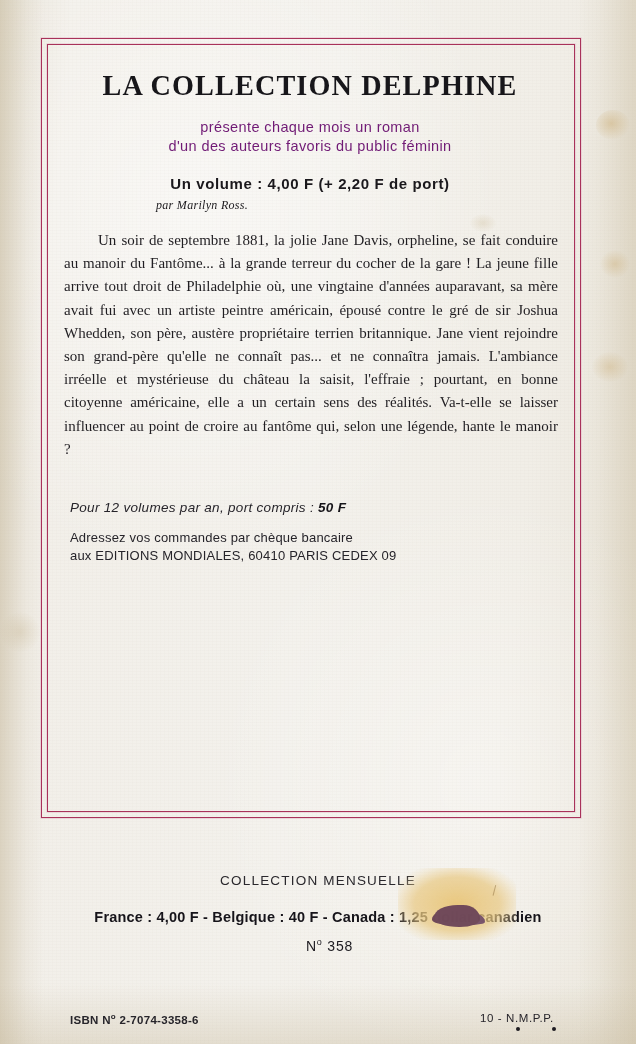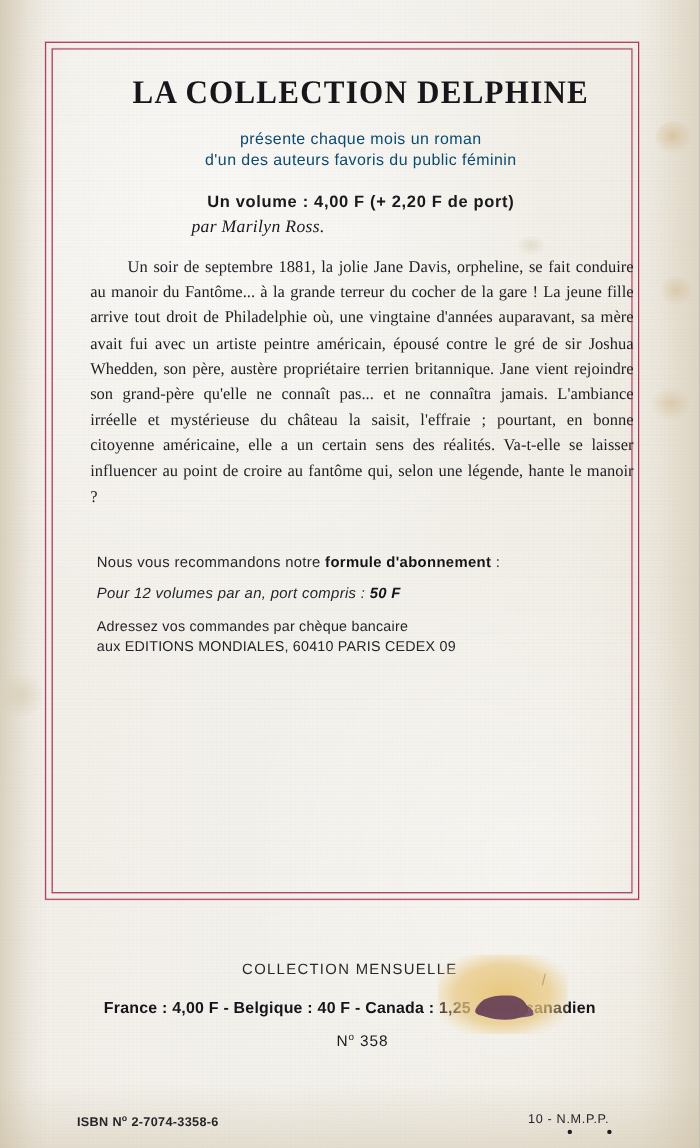--- a/index.html
+++ b/index.html
@@ -74,38 +74,38 @@
     position: absolute;
     left: 47px; top: 44px;
     width: 526px; height: 766px;
     border: 1.3px solid #a8325a;
     box-shadow: 0 0 0 0.6px rgba(222,160,186,0.5);
   }
 
   
   .content {
     position: absolute;
-    left: 78px; top: 52px;
+    left: 60px; top: 52px;
     width: 500px;
   }
   .collection-title {
     text-align: center;
     font-family: "Liberation Serif", "DejaVu Serif", serif;
     font-weight: bold;
     font-size: 30px;
     letter-spacing: 1.2px;
     color: #17161a;
     margin-top: 16px;
     transform: scaleX(0.94);
   }
   .subtitle {
     text-align: center;
     font-family: "Liberation Sans", "DejaVu Sans", sans-serif;
     font-size: 14.5px;
-    color: #0c4a6e;
+    color: #701a75;
     line-height: 19px;
     margin-top: 16px;
     letter-spacing: 0.4px;
   }
   .volume-price {
     text-align: center;
     font-family: "Liberation Sans", "DejaVu Sans", sans-serif;
     font-size: 15px;
     font-weight: bold;
     color: #1a181c;
@@ -118,21 +118,21 @@
     padding-left: 14px;
     font-size: 20px;
     color: #17161a;
     letter-spacing: 0.8px;
   }
   .book-title .num { margin-right: 10px; }
   .book-title .num sup { font-size: 12px; }
   .book-author {
     margin-top: 6px;
     padding-left: 96px;
-    font-size: 16px;
+    font-size: 12px;
     font-style: italic;
     color: #1b191d;
     letter-spacing: 0.3px;
   }
 
   .blurb {
     margin-top: 16px;
     padding: 0 2px 0 4px;
     font-size: 15px;
     line-height: 23.2px;
@@ -279,21 +279,20 @@
     </div>
 
     <div class="volume-price">Un volume : 4,00 F (+ 2,20 F de port)</div>
 
 
     <div class="book-author">par Marilyn Ross.</div>
 
     <div class="blurb">Un soir de septembre 1881, la jolie Jane Davis, orpheline, se fait conduire au manoir du Fantôme... à la grande terreur du cocher de la gare ! La jeune fille arrive tout droit de Philadelphie où, une vingtaine d'années auparavant, sa mère avait fui avec un artiste peintre américain, épousé contre le gré de sir Joshua Whedden, son père, austère propriétaire terrien britannique. Jane vient rejoindre son grand-père qu'elle ne connaît pas... et ne connaîtra jamais. L'ambiance irréelle et mystérieuse du château la saisit, l'effraie ; pourtant, en bonne citoyenne américaine, elle a un certain sens des réalités. Va-t-elle se laisser influencer au point de croire au fantôme qui, selon une légende, hante le manoir ?</div>
 
     <div class="promo">
-      <div class="promo-line1"><span>Nous vous recommandons notre </span><b>formule d'abonnement</b><span> :</span></div>
       <div class="promo-line2"><span>Pour 12 volumes par an, port compris : </span><b>50 F</b></div>
       <div class="promo-addr">
         <div>Adressez vos commandes par chèque bancaire</div>
         <div>aux EDITIONS MONDIALES, 60410 PARIS CEDEX 09</div>
       </div>
     </div>
   </div>
 
   <div class="footer-mensuelle">COLLECTION MENSUELLE</div>
 

